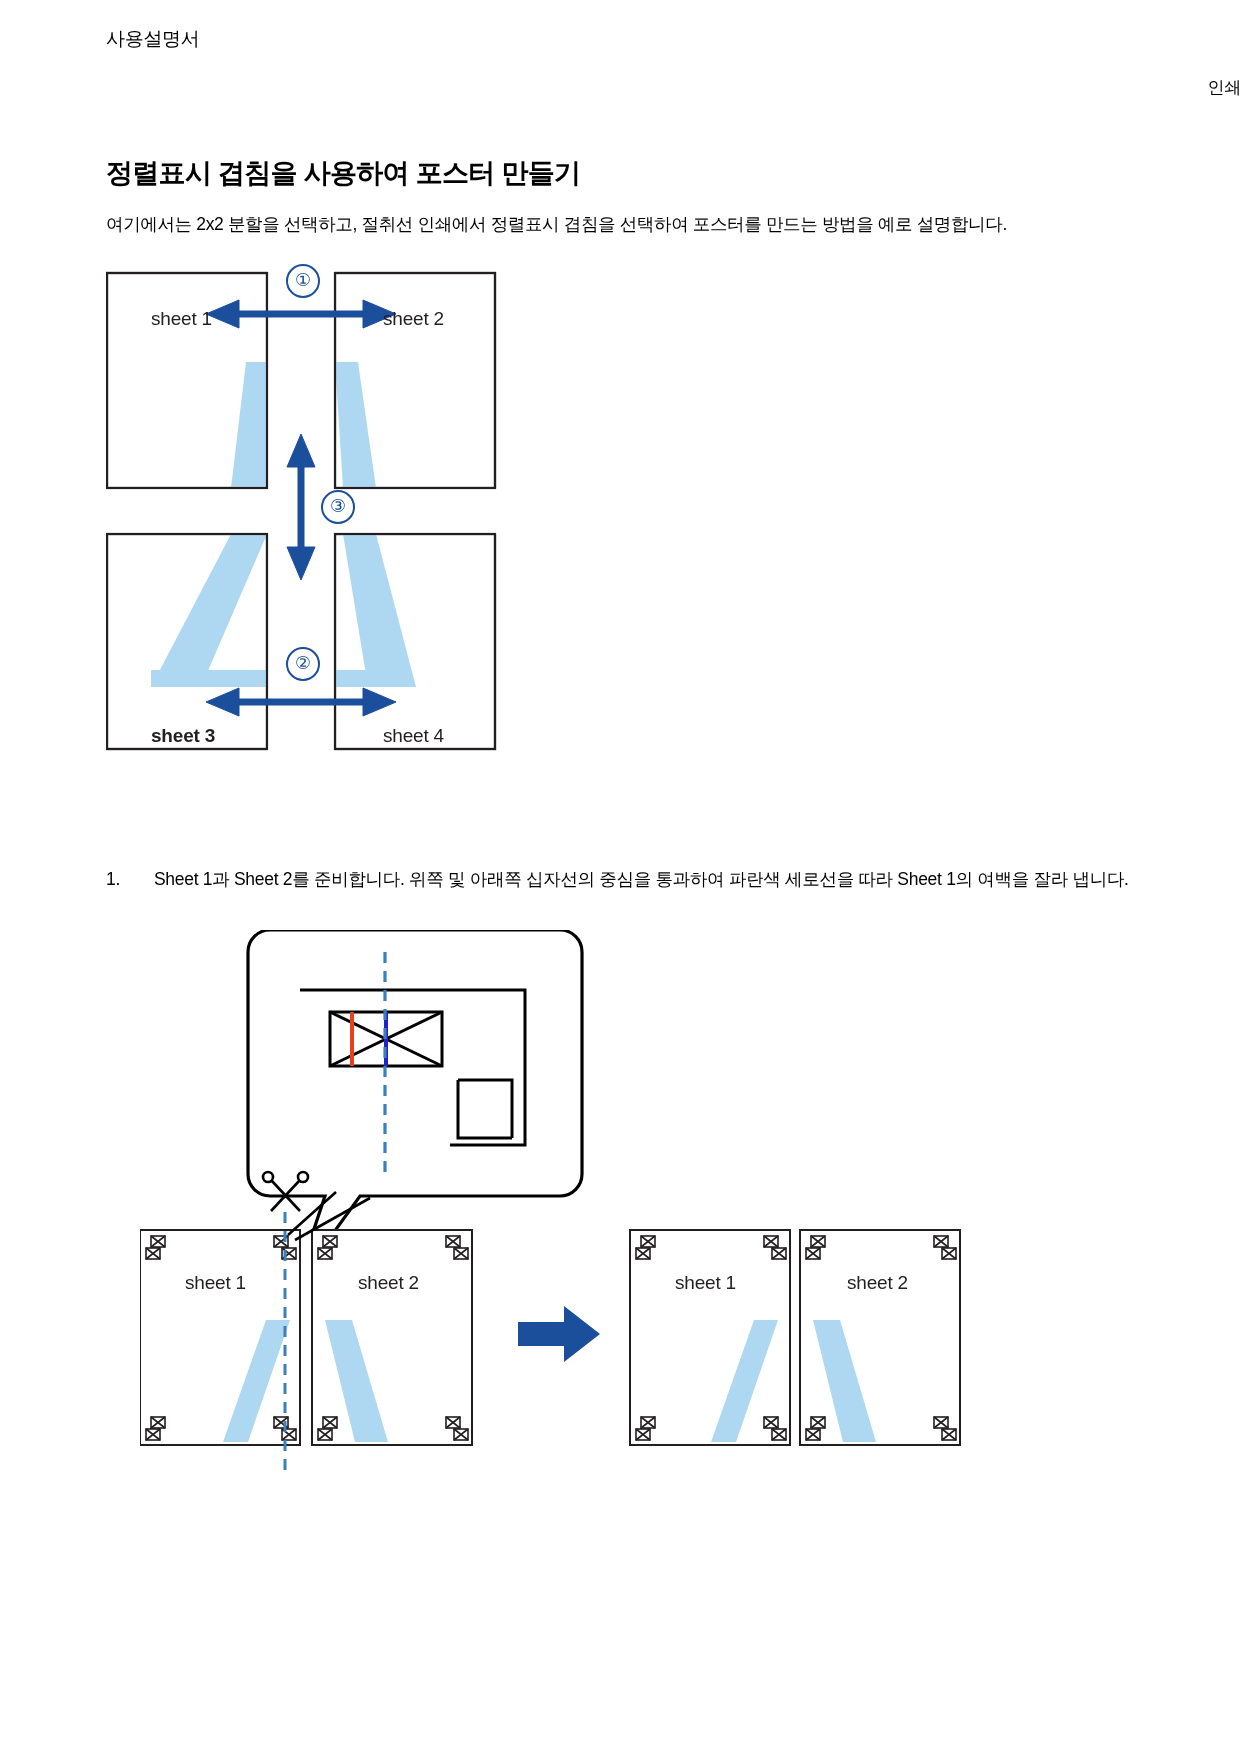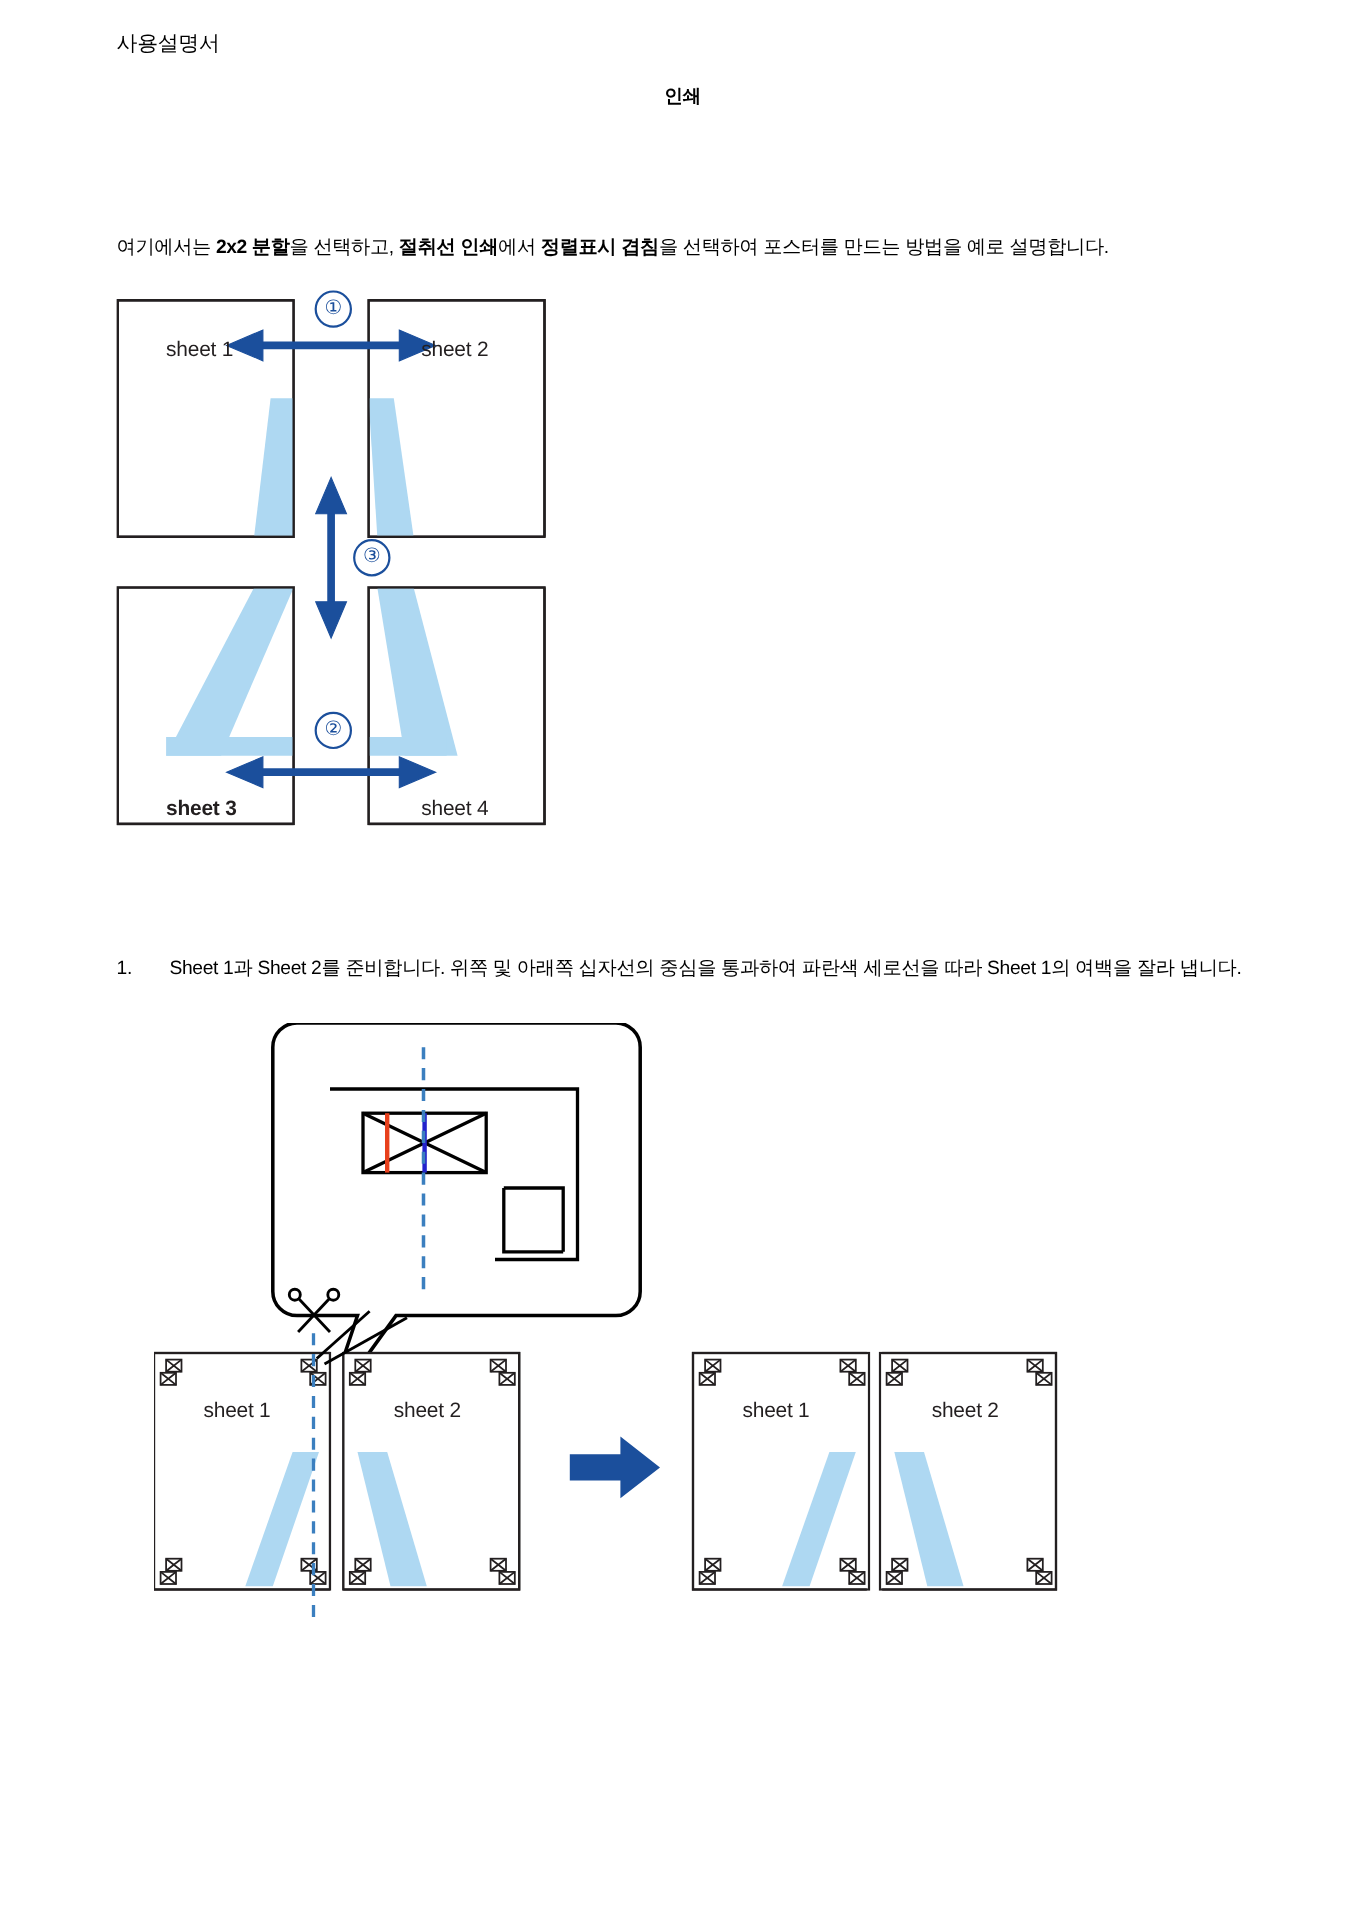--- a/index.html
+++ b/index.html
@@ -27,43 +27,43 @@
     top: 26px;
     font-size: 19px;
     color: #000;
     letter-spacing: -0.3px;
   }
   .header-center {
     position: absolute;
     left: 0;
     top: 76px;
     width: 1241px;
-    text-align: center;
+    text-align: right;
     font-size: 17px;
-    font-weight: bold;
+    font-weight: normal;
     letter-spacing: -0.3px;
   }
   .h1 {
     position: absolute;
     left: 106px;
     top: 155px;
     font-size: 27px;
     font-weight: bold;
     letter-spacing: -0.7px;
   }
   .intro {
     position: absolute;
     left: 106px;
     top: 211px;
     width: 1030px;
     font-size: 17.5px;
     letter-spacing: -0.35px;
     line-height: 1.5;
   }
-  .intro b { font-weight: bold; margin-top: 28px; }
+  .intro b { font-weight: normal; margin-top: 28px; }
 
   
   .fig1 {
     position: absolute;
     left: 106px;
     top: 262px;
     width: 450px;
     height: 500px;
   }
   .sheetlabel {
@@ -127,20 +127,21 @@
   .lightblue { fill: #aed8f2; }
 </style>
 </head>
 <body>
 
 <div class="page">
 
   <div class="header-left">사용설명서</div>
   <div class="header-center">인쇄</div>
 
+  <div class="h1">정렬표시 겹침을 사용하여 포스터 만들기</div>
 
   <div class="intro">
     <span>여기에서는 </span><b>2x2 분할</b><span>을 선택하고, </span><b>절취선 인쇄</b><span>에서 </span><b>정렬표시 겹침</b><span>을 선택하여 포스터를 만드는 방법을 예로 설명합니다.</span>
   </div>
 
   <div class="fig1">
     <svg width="450" height="500" viewBox="0 0 450 500">
 
       <rect x="1" y="11" width="160" height="215" fill="#ffffff" stroke="#231f20" stroke-width="2.2"></rect>
 

